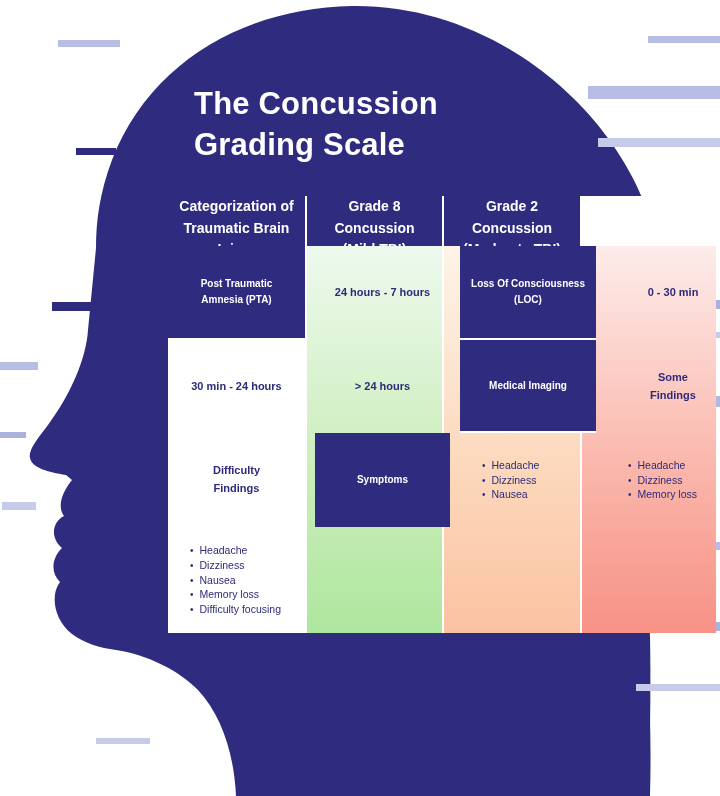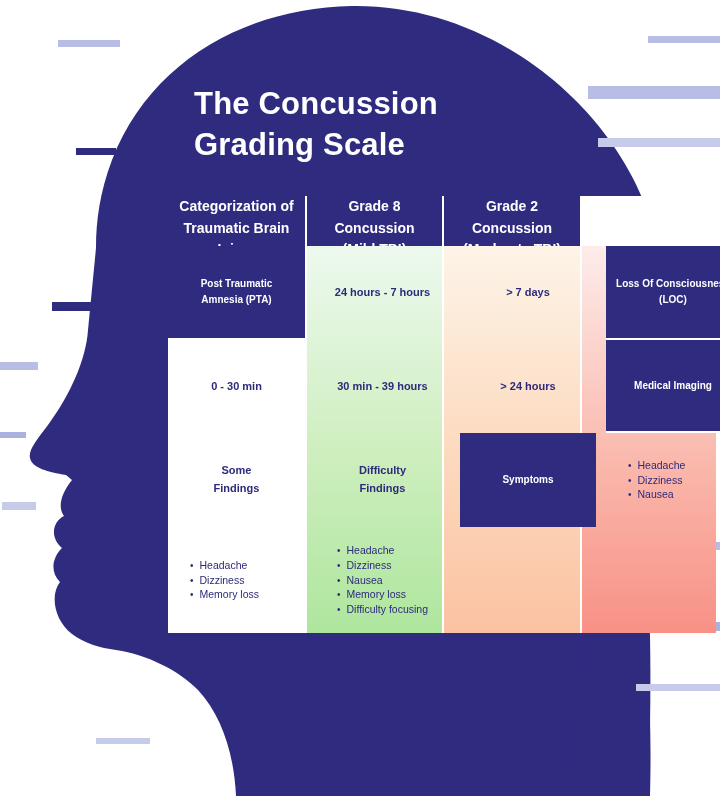--- a/index.html
+++ b/index.html
@@ -164,26 +164,25 @@
       <div class="hcell preline">Grade 8 Concussion
 (Mild TBI)</div>
       <div class="hcell preline">Grade 2 Concussion
 (Moderate TBI)</div>
     </div>
     <div class="tbody">
 
       <div class="lcell preline">Post Traumatic
 Amnesia (PTA)</div>
       <div class="vcell">24 hours - 7 hours</div>
-      <div class="vcell">&gt; 7 days</div>
 
       <div class="lcell preline">Loss Of Consciousness
 (LOC)</div>
       <div class="vcell">0 - 30 min</div>
-      <div class="vcell">30 min - 39 hours</div>
+      <div class="vcell">30 min - 24 hours</div>
       <div class="vcell">&gt; 24 hours</div>
 
       <div class="lcell preline">Medical Imaging</div>
       <div class="vcell preline">Some
 Findings</div>
       <div class="vcell preline">Difficulty
 Findings</div>
 
       <div class="lcell last">Symptoms</div>
 

